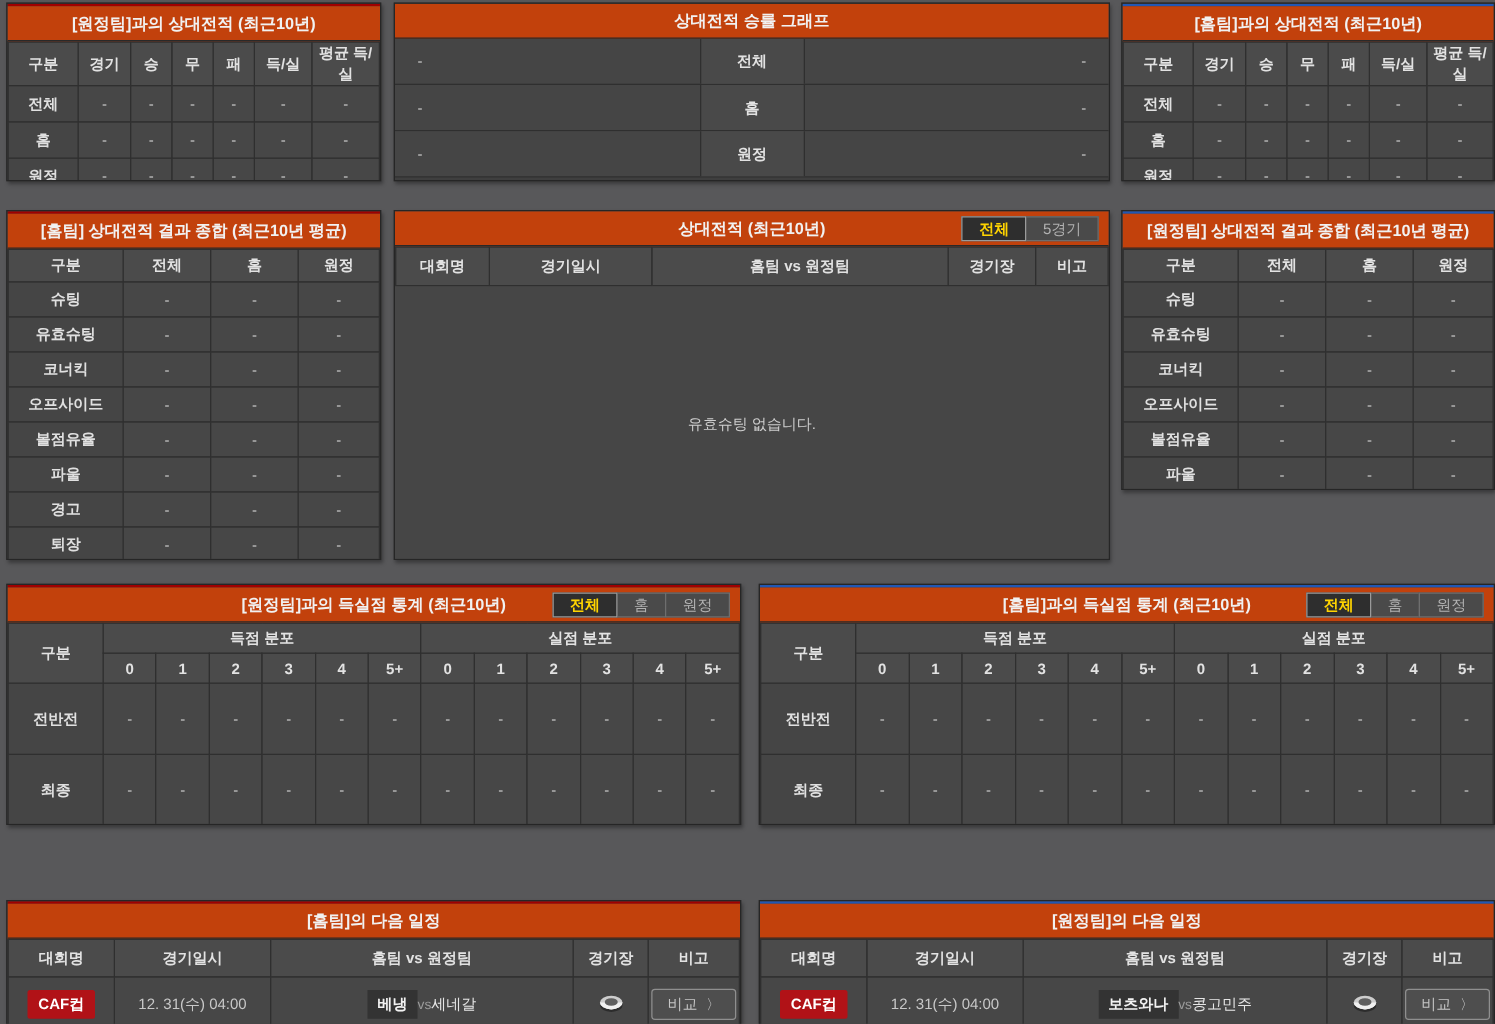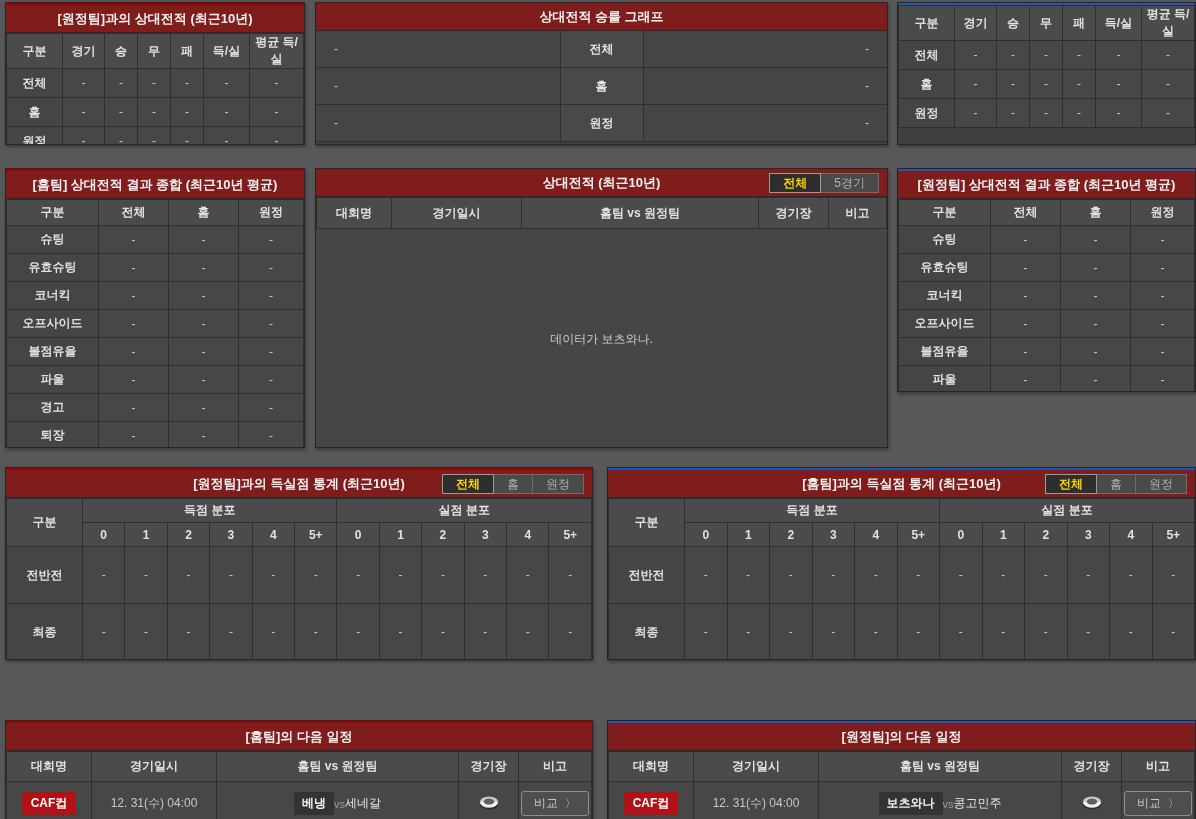--- a/index.html
+++ b/index.html
@@ -6,21 +6,21 @@
   body { background:#58585a; font-family:"Liberation Sans", sans-serif; }
   .page { position:relative; width:1196px; height:819px; background:#58585a; overflow:hidden; }
 
   .panel { position:absolute; background:#3f3f3f; border:1px solid #262626;
            overflow:hidden; box-shadow:1px 2px 3px rgba(0,0,0,.35); }
   .accent { height:2px; }
   .accent.red  { background:#a00000; }
   .accent.blue { background:#2257b4; }
 
   .title-bar { position:relative; height:28px; display:flex; align-items:center; justify-content:center;
-               background:#7f1d1d; border-bottom:1px solid #292929;
+               background:#c2410c; border-bottom:1px solid #292929;
                color:#f1f1f1; font-size:13px; font-weight:bold; }
 
   .tbl { width:100%; border-collapse:collapse; table-layout:fixed; font-size:12px; }
   .tbl th, .tbl td { border:1px solid #2f2f2f; text-align:center; padding:0; overflow:hidden; }
   .tbl thead th { background:#4b4b4b; color:#e2e2e2; font-weight:bold; height:24px; }
   .tbl tbody th { background:#454545; color:#e0e0e0; font-weight:bold; }
   .tbl tbody td { background:#474747; color:#c8c8c8; }
 
   .h2h-tbl tbody tr  { height:29px; }
   .sum-tbl thead tr  { height:26px; }
@@ -152,20 +152,23 @@
         <div class="wr-row">
           <div class="wr-left">-</div>
           <div class="wr-label">원정</div>
           <div class="wr-right">-</div>
         </div>
       </div>
   </section>
 
   <section class="panel" style="left:897px;top:2px;width:299px;height:143px">
     <div class="accent blue"></div>
+    <div class="title-bar">
+      <span>[홈팀]과의 상대전적 (최근10년)</span>
+    </div>
     <table class="tbl h2h-tbl">
       <colgroup>
           <col style="width:56px">
           <col style="width:42px">
           <col style="width:33px">
           <col style="width:33px">
           <col style="width:33px">
           <col style="width:46px">
           <col>
         </colgroup>
@@ -315,21 +318,21 @@
       <thead>
           <tr>
         <th>대회명</th>
         <th>경기일시</th>
         <th>홈팀  vs  원정팀</th>
         <th>경기장</th>
         <th>비고</th>
       </tr>
         </thead>
     </table>
-    <div class="empty-body">데이터가 보츠와나.</div>
+    <div class="empty-body">유효슈팅 없습니다.</div>
   </section>
 
   <section class="panel" style="left:897px;top:168px;width:299px;height:224px">
     <div class="accent blue"></div>
     <div class="title-bar">
       <span>[원정팀] 상대전적 결과 종합 (최근10년 평균)</span>
     </div>
     <table class="tbl sum-tbl">
       <colgroup>
           <col style="width:92px">

